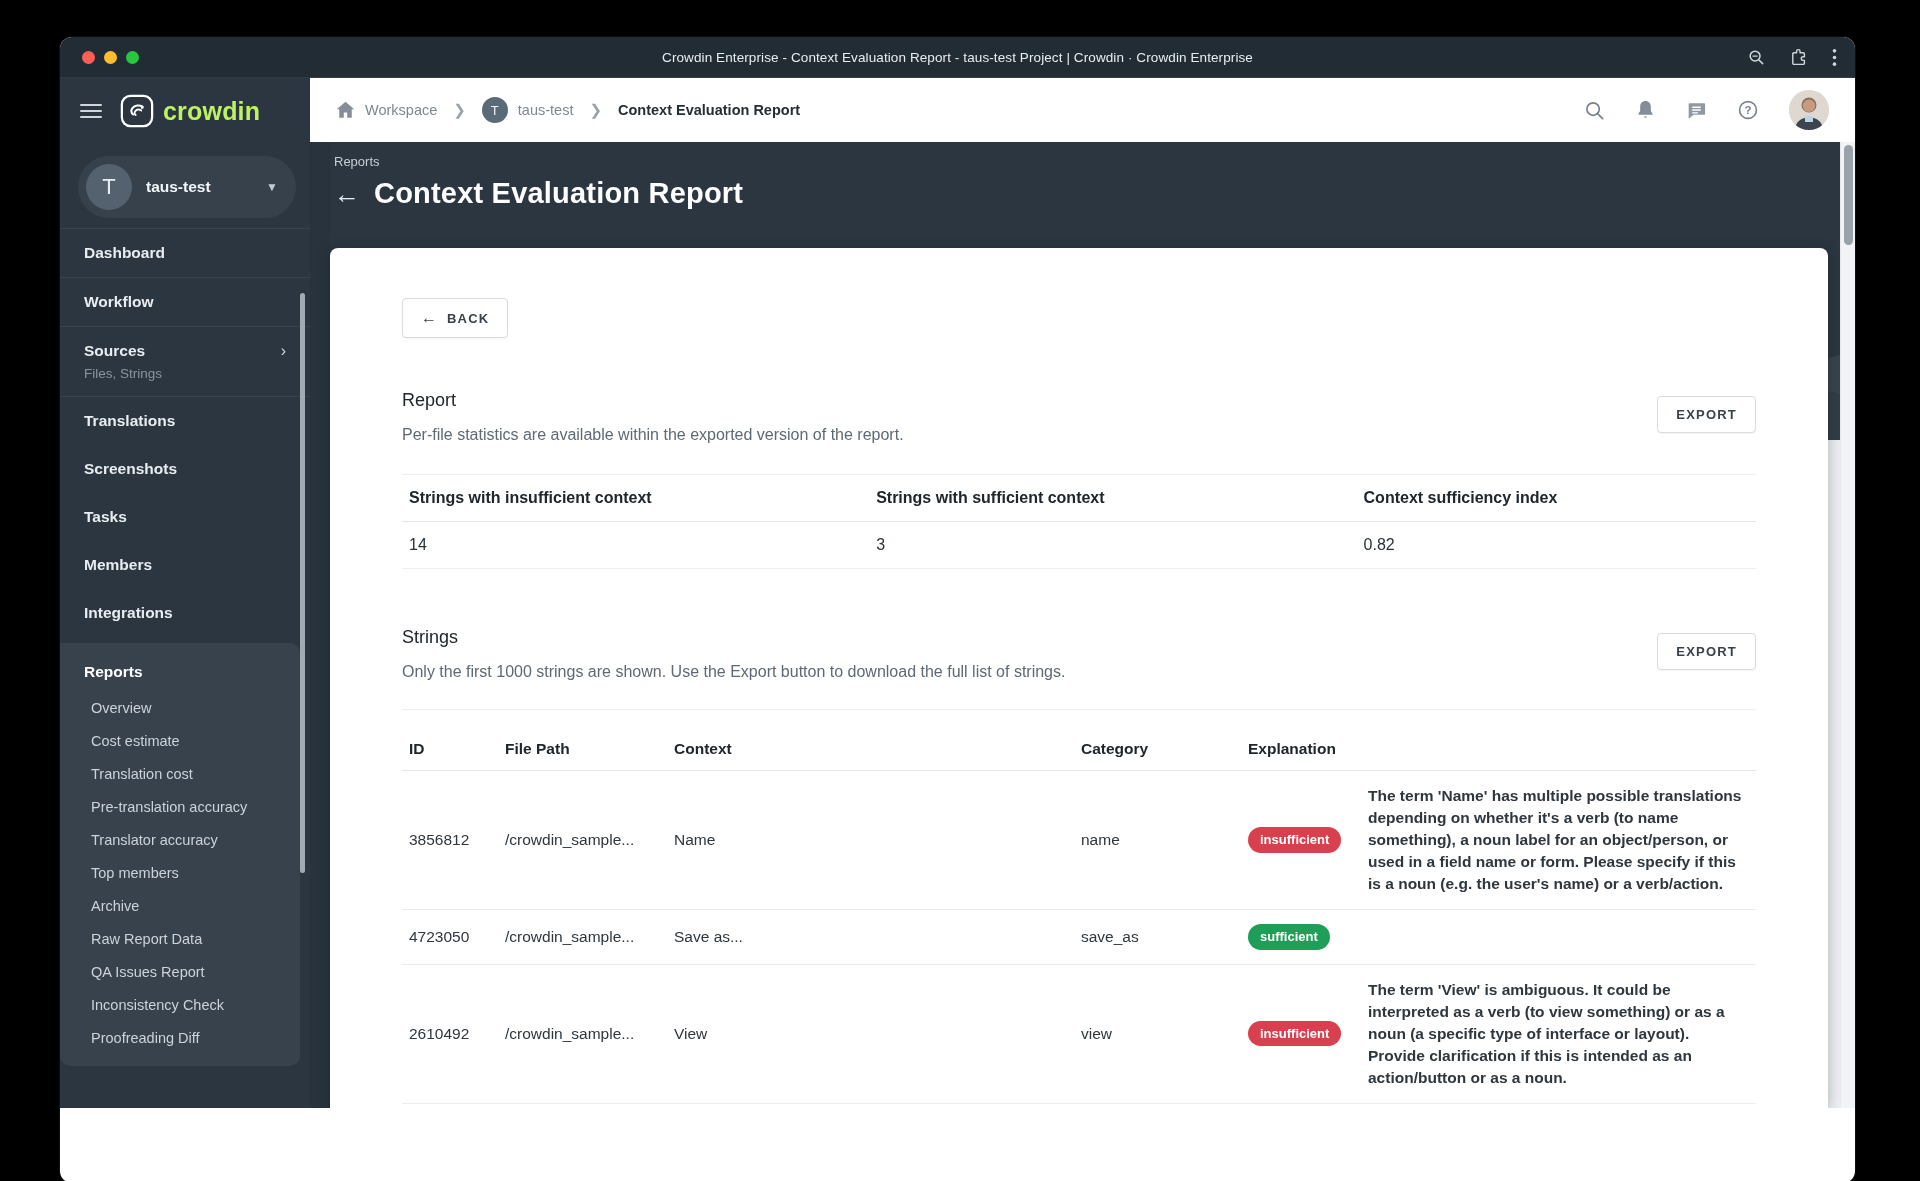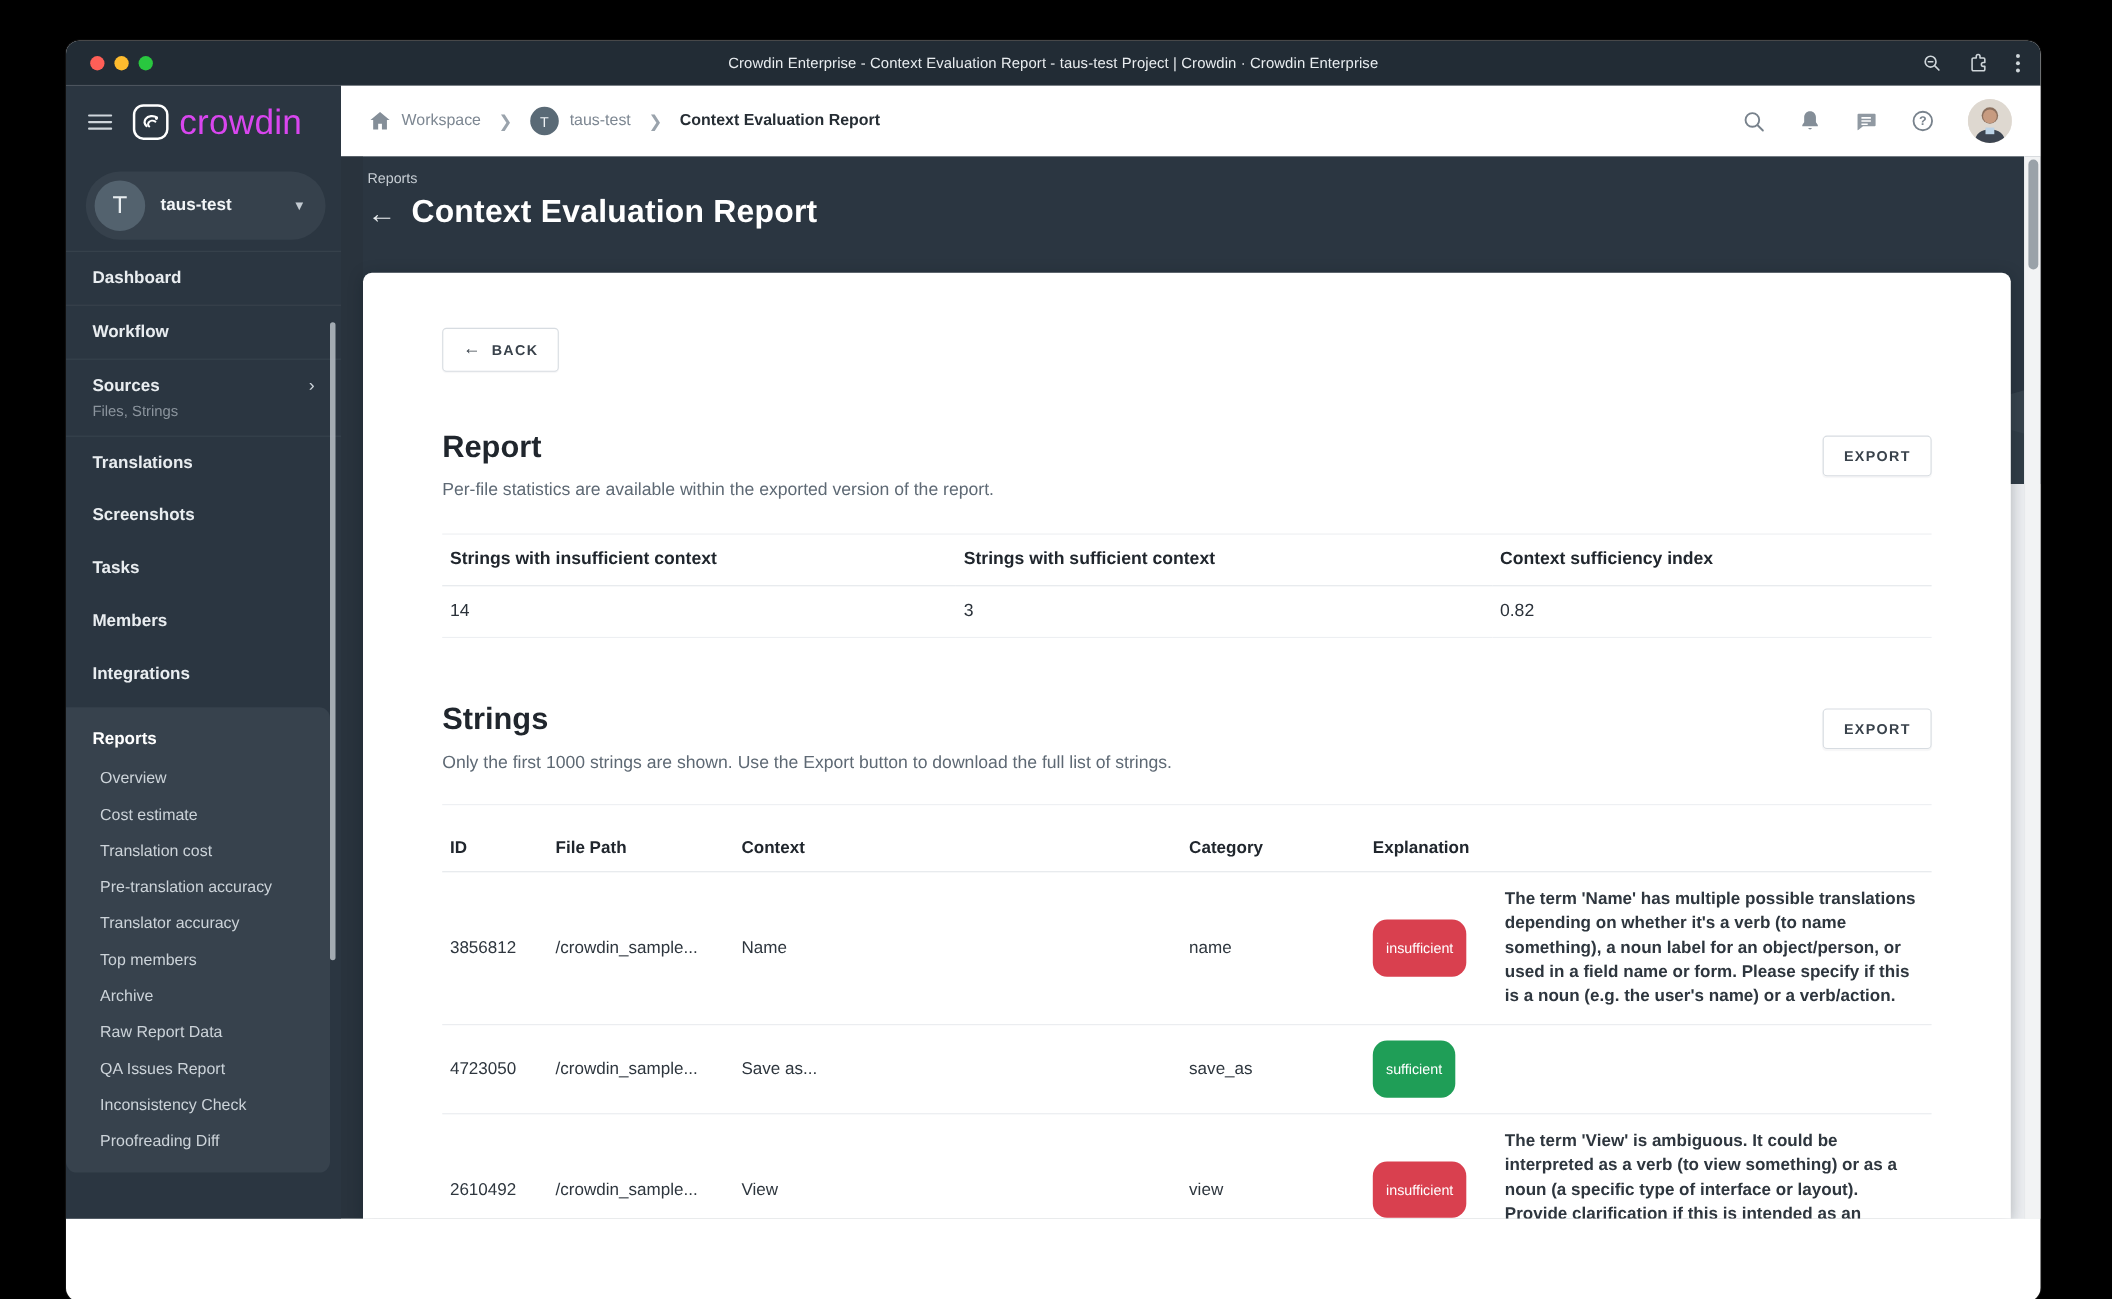--- a/index.html
+++ b/index.html
@@ -48,21 +48,21 @@
   
   .sidebar{
     width:250px;min-width:250px;background:var(--c-sidebar);
     color:#e9edf0;position:relative;overflow:hidden;
   }
   .sb-head{height:66px;display:flex;align-items:center;padding:0 20px;gap:18px;}
   .hamburger{width:22px;cursor:pointer;}
   .hamburger i{display:block;height:2px;background:#cfd6dc;border-radius:1px;margin:4px 0;}
   .brand{display:flex;align-items:center;gap:9px;}
   .brand svg{display:block}
-  .brand .wordmark{font-size:32px;font-weight:normal;color:#d946ef;letter-spacing:.2px;}
+  .brand .wordmark{font-size:25px;font-weight:bold;color:#bef264;letter-spacing:.2px;}
   .proj-select{
     margin:12px 14px 10px 18px;height:62px;border-radius:31px;
     background:#36414c;display:flex;align-items:center;padding:0 18px 0 8px;gap:14px;cursor:pointer;
   }
   .proj-avatar{
     width:46px;height:46px;border-radius:50%;background:#53626e;color:#e8edf0;
     display:flex;align-items:center;justify-content:center;font-size:22px;
   }
   .proj-name{flex:1;font-size:15.5px;font-weight:bold;color:#f2f5f7;}
   .proj-caret{color:#c3cad1;font-size:12px;}
@@ -132,21 +132,21 @@
     background:#fff;border:1px solid #d7dce1;border-radius:4px;
     padding:10px 18px;font-size:13px;font-weight:bold;letter-spacing:1.2px;
     color:#39424b;cursor:pointer;font-family:inherit;
     box-shadow:0 1px 1px rgba(20,30,40,.04);
   }
   .btn .arrow{font-size:16px;font-weight:normal;letter-spacing:0;}
   .back-btn{margin-top:50px;}
   .section-head{display:flex;align-items:flex-start;justify-content:space-between;}
   .sec-report{margin-top:52px;}
   .sec-strings{margin-top:58px;}
-  .sec-title{font-size:28px;font-weight:bold;color:var(--c-ink);}
+  .sec-title{font-size:18px;font-weight:normal;color:var(--c-ink);}
   .sec-desc{font-size:16px;color:var(--c-muted);margin-top:15px;}
   .sec-head-btn{margin-top:6px;}
   
   .stats{margin-top:30px;border-top:1px solid var(--c-border-lt);}
   .stats-row{display:grid;grid-template-columns:34.5% 36% 29.5%;}
   .stats-row > div{padding:14px 8px 14px 7px;font-size:16px;}
   .stats-head > div{font-weight:bold;color:var(--c-ink);border-bottom:1px solid var(--c-border);}
   .stats-vals > div{color:#2b323a;border-bottom:1px solid var(--c-border-lt);}
   
   .strings-divider{border-top:1px solid var(--c-border-lt);margin-top:28px;}
@@ -154,22 +154,22 @@
   .stable-row{
     display:grid;grid-template-columns:96px 169px 407px 167px 120px 1fr;
     align-items:center;
   }
   .stable-head{border-bottom:1px solid var(--c-border);}
   .stable-head > div{font-size:15.5px;font-weight:bold;color:var(--c-ink);padding:12px 10px 12px 7px;}
   .srow{border-bottom:1px solid #e9ecef;}
   .srow > div{font-size:15.5px;color:#2e363e;padding:14px 10px 14px 7px;}
   .cell-expl{font-size:15.5px;color:#3a424b;line-height:1.42;padding:15px 0 15px 7px;font-weight:bold;}
   .badge{
-    display:inline-block;color:#fff;font-size:13px;font-weight:normal;
-    padding:18px 12px;border-radius:13px;line-height:1.2;text-align:center;
+    display:inline-block;color:#fff;font-size:13px;font-weight:bold;
+    padding:5px 12px;border-radius:13px;line-height:1.2;text-align:center;
   }
   .badge.insufficient{background:var(--badge_insufficient,#d9404f);}
   .badge.sufficient{background:var(--badge_sufficient,#1f9e57);}
   
   .page-scrollbar{
     position:absolute;right:0;top:0;bottom:0;width:15px;background:#f2f3f4;z-index:5;
     border-left:1px solid #e7e9eb;
   }
   .page-scrollthumb{
     position:absolute;top:3px;left:2.5px;width:9px;height:100px;border-radius:5px;

